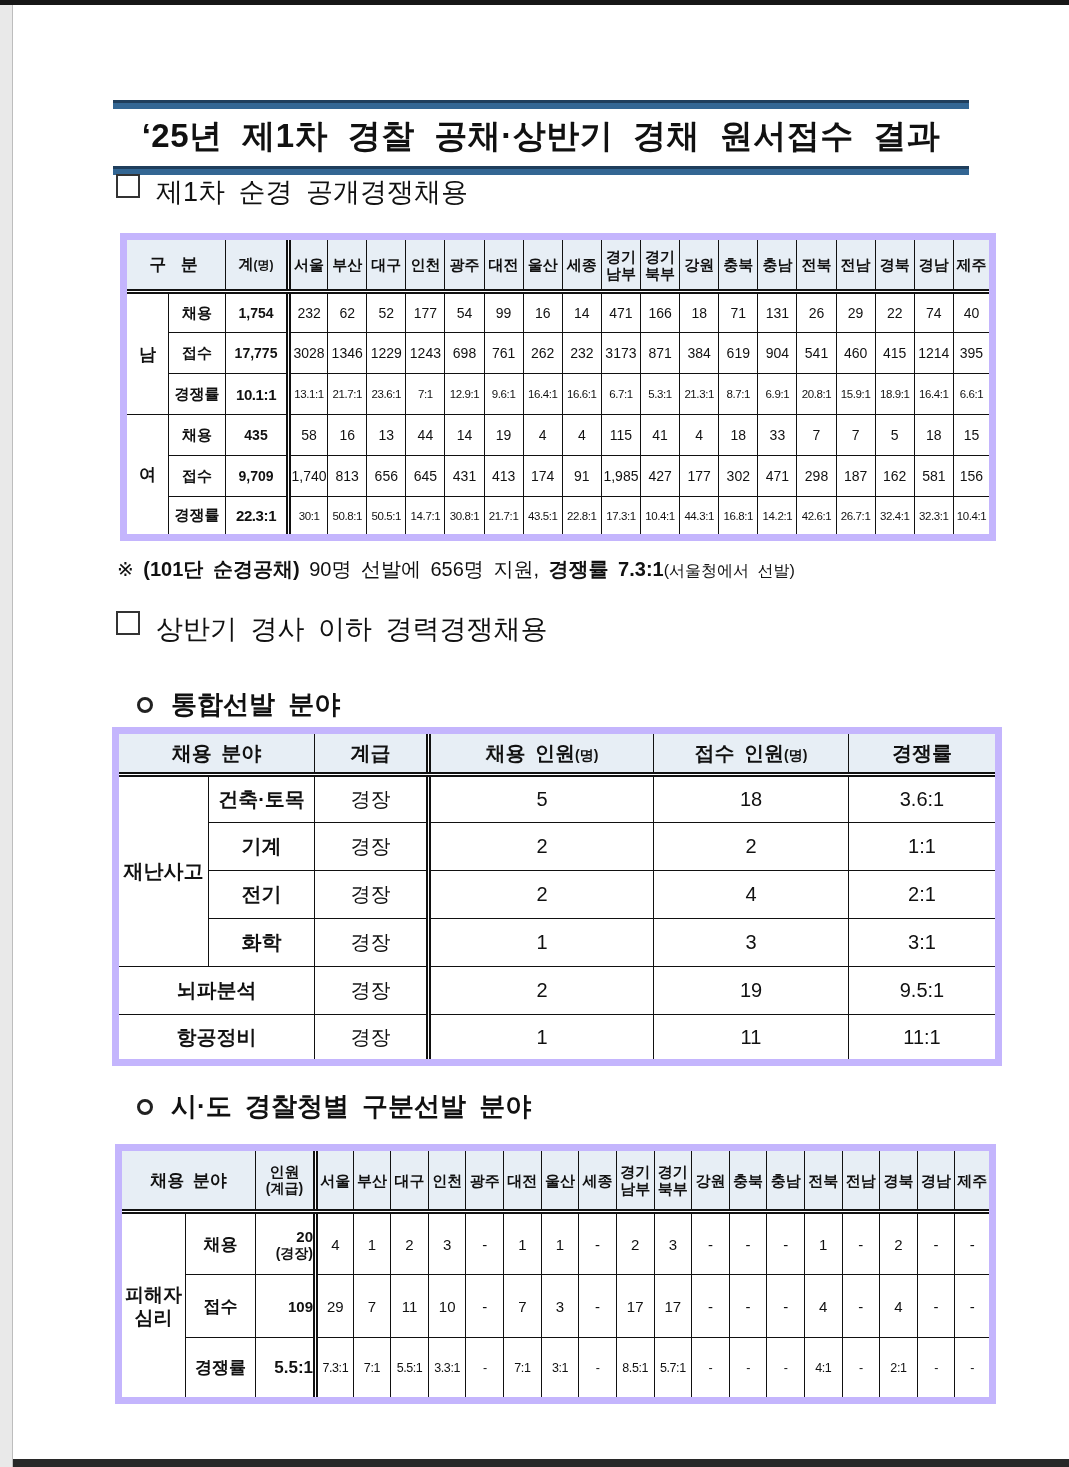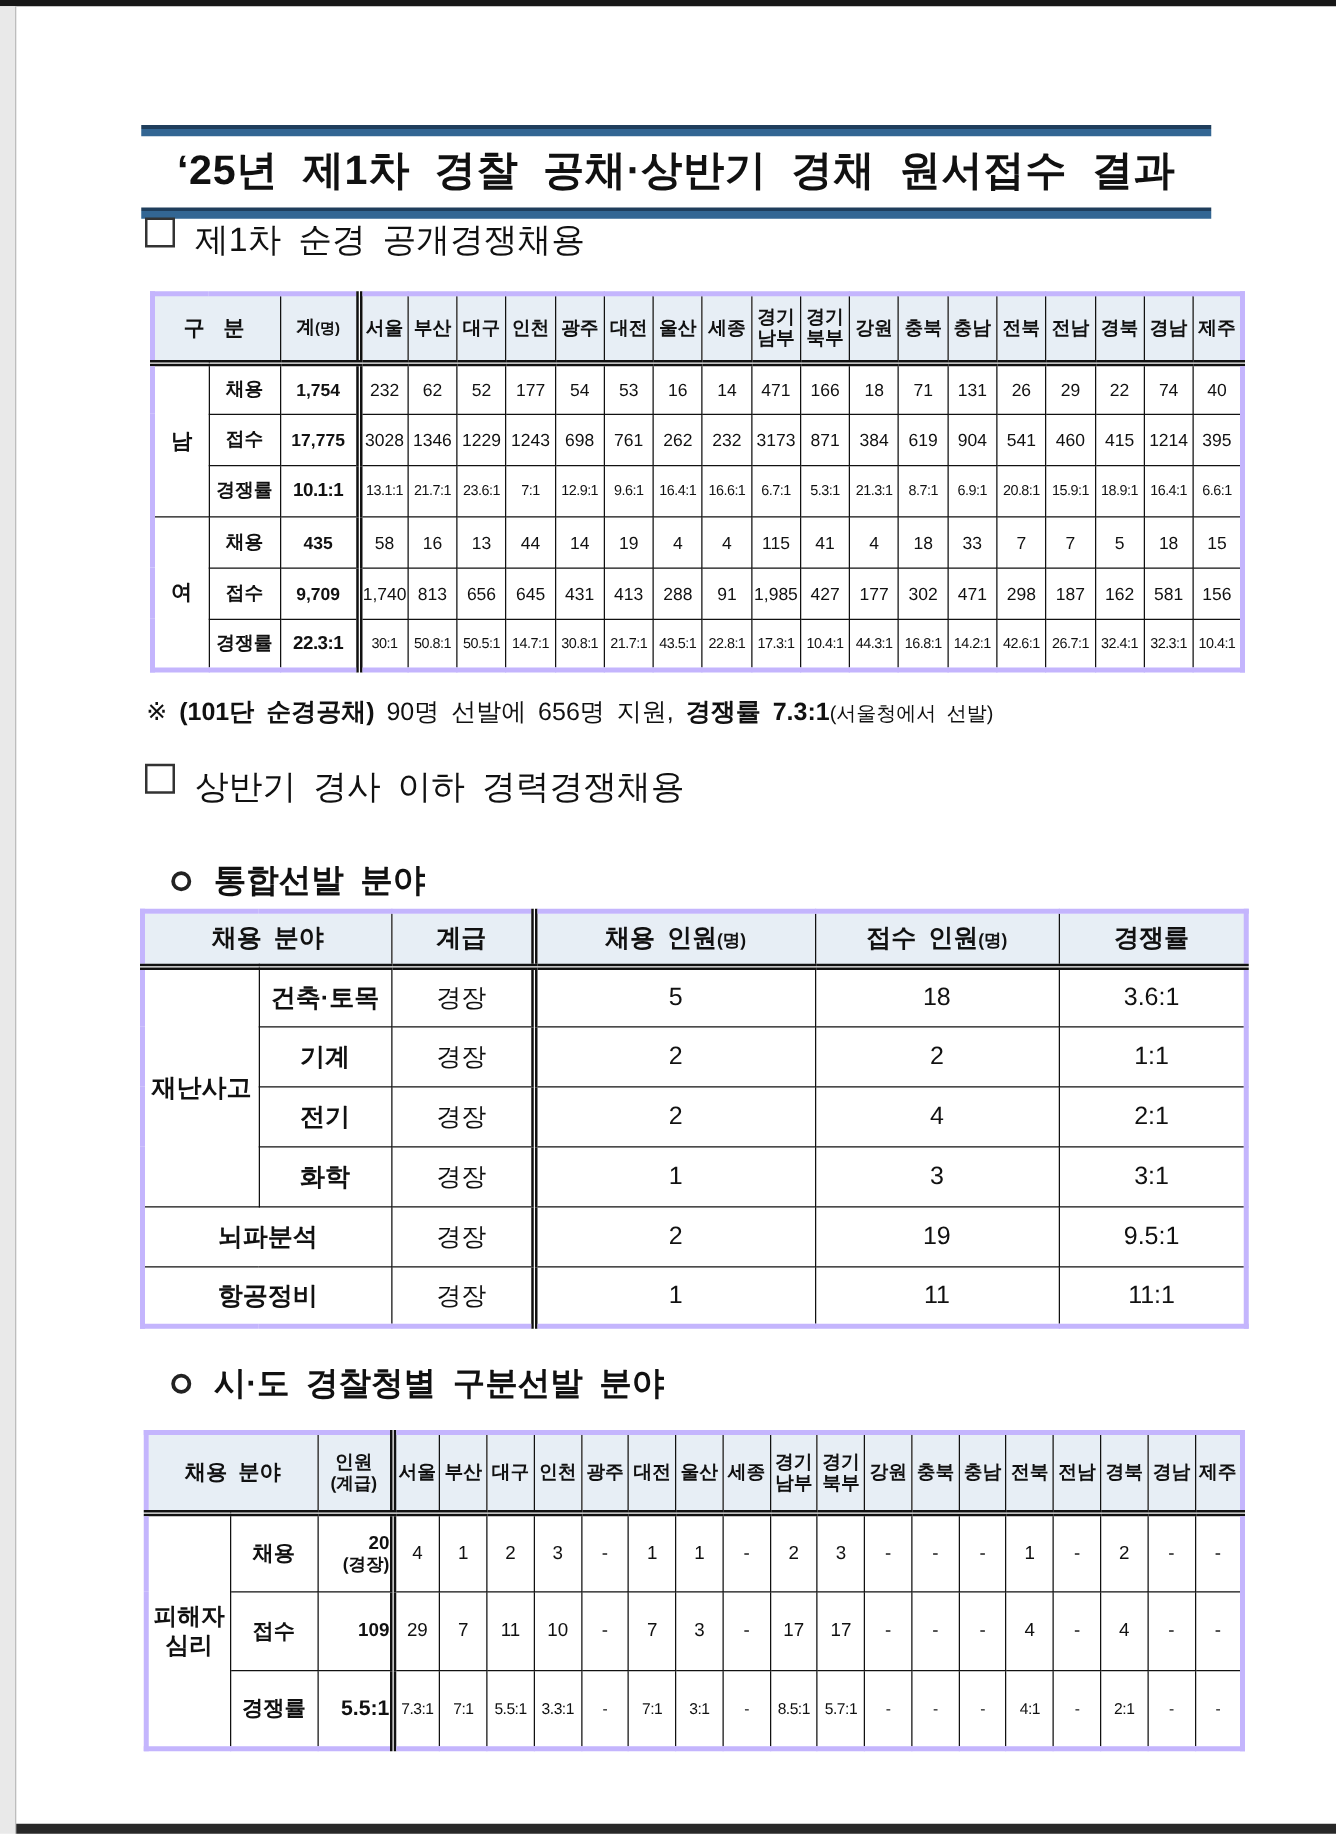--- a/index.html
+++ b/index.html
@@ -26,21 +26,21 @@
   .circle{width:10px;height:10px;border:3px solid #222;border-radius:50%;flex:0 0 auto;}
   #sub1{top:687px;align-items:center;}
   #sub2{top:1089px;}
 
   
   .note{position:absolute;left:117px;top:556px;font-size:20px;word-spacing:4px;white-space:nowrap;}
   .note b{font-weight:bold;}
   .note .small{font-size:16px;}
 
   
-  table{border-collapse:collapse;table-layout:fixed;border:4px solid #c4b5fd;}
+  table{border-collapse:collapse;table-layout:fixed;border:7px solid #c4b5fd;}
   th,td{border:1px solid #111;text-align:center;vertical-align:middle;padding:0;overflow:hidden;}
   thead th{background:#e7eef5;border-bottom:5px double #111;}
   .dbl{border-left:5px double #111;}
   .pre{white-space:pre-line;}
 
   
   #t1{position:absolute;left:120px;top:233px;width:876px;}
   #t1 thead tr{height:55px;}
   #t1 thead th{font-size:15px;line-height:17px;font-weight:bold;}
   #t1 .corner{font-size:17px;letter-spacing:5px;}
@@ -148,21 +148,21 @@
     <tbody>
       <tr class="count">
         <th class="group-label pre" rowspan="3">남</th>
         <th class="row-label">채용</th>
         <td class="total"><span>1,754</span></td>
         <td class="dbl">232</td>
         <td>62</td>
         <td>52</td>
         <td>177</td>
         <td>54</td>
-        <td>53</td>
+        <td>99</td>
         <td>16</td>
         <td>14</td>
         <td>471</td>
         <td>166</td>
         <td>18</td>
         <td>71</td>
         <td>131</td>
         <td>26</td>
         <td>29</td>
         <td>22</td>
@@ -238,21 +238,21 @@
       </tr>
       <tr class="count">
         <th class="row-label">접수</th>
         <td class="total"><span>9,709</span></td>
         <td class="dbl">1,740</td>
         <td>813</td>
         <td>656</td>
         <td>645</td>
         <td>431</td>
         <td>413</td>
-        <td>288</td>
+        <td>174</td>
         <td>91</td>
         <td>1,985</td>
         <td>427</td>
         <td>177</td>
         <td>302</td>
         <td>471</td>
         <td>298</td>
         <td>187</td>
         <td>162</td>
         <td>581</td>

